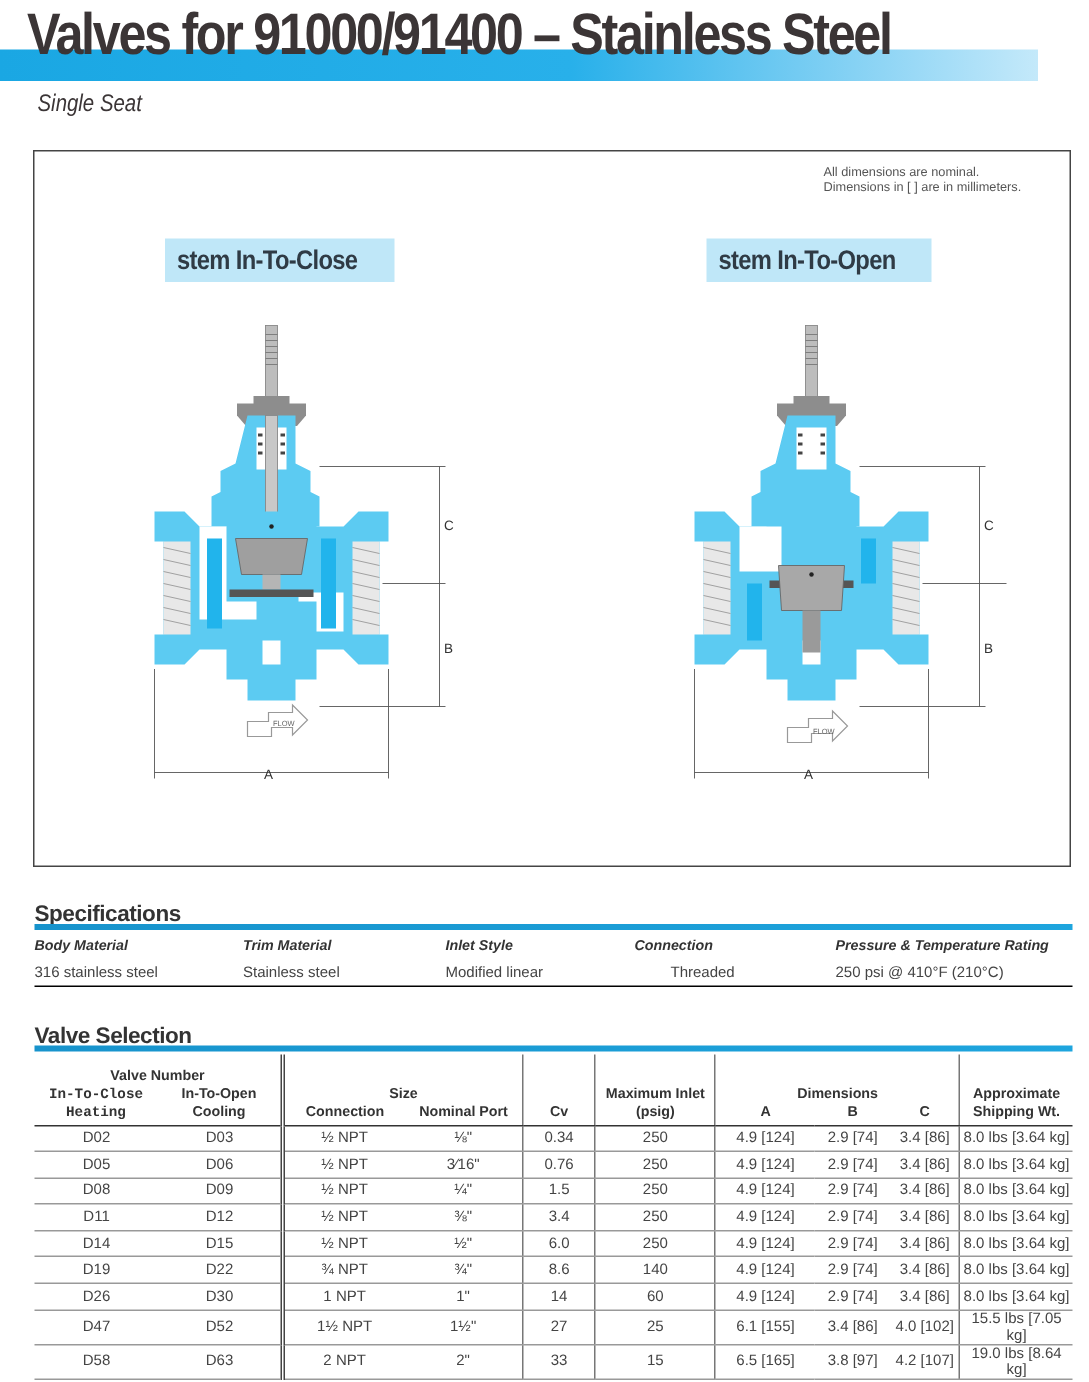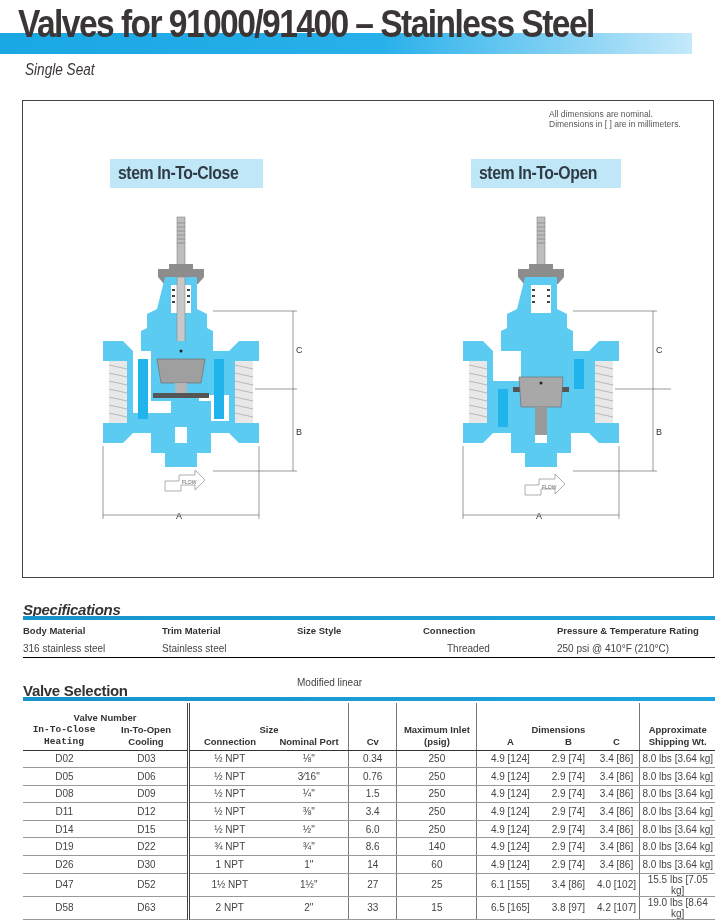--- a/index.html
+++ b/index.html
@@ -45,21 +45,21 @@
     letter-spacing: -0.3px;
   }
   .section-rule {
     position: absolute; left: 23px; width: 692px; height: 4px;
     background: linear-gradient(to right, #1793cc, #1ea5de);
   }
 
   
   .specs { position: absolute; left: 23px; top: 623px; width: 692px; }
   .specs .row { position: relative; height: 16px; font-size: 10px; }
-  .specs .hdr { font-weight: bold; font-size: 9.5px; color: #333; }
+  .specs .hdr { font-weight: bold; font-size: 9.5px; color: #333; font-style: italic; }
   .specs .cell { position: absolute; top: 2px; white-space: nowrap; }
   .specs .val { color: #444; border-bottom: 1px solid #000000; height: 19px; }
   .specs .val .cell { top: 4px; }
 
   
   .vtable {
     position: absolute; left: 23px; top: 703px; width: 692px;
     border-collapse: collapse; font-size: 10px; color: #444;
   }
   .vtable th { font-weight: bold; font-size: 9.5px; color: #333; line-height: 12px; padding: 0; vertical-align: bottom; }
@@ -223,34 +223,34 @@
       <line x1="20" y1="245" x2="20" y2="318"></line>
         <line x1="176" y1="245" x2="176" y2="318"></line>
       <line x1="20" y1="314" x2="176" y2="314"></line>
     </g>
     <text x="213" y="152" font-size="9" fill="#333" font-family="Liberation Sans, sans-serif">C</text>
     <text x="213" y="234" font-size="9" fill="#333" font-family="Liberation Sans, sans-serif">B</text>
     <text x="93" y="318" font-size="9" fill="#333" font-family="Liberation Sans, sans-serif">A</text>
   </svg>
 </div>
 
-<div class="section-title" style="top:601px;font-style:italic;">Specifications</div>
+<div class="section-title" style="top:601px;">Specifications</div>
 <div class="section-rule" style="top:616px;"></div>
 <div class="specs">
   <div class="row hdr">
     <span class="cell" style="left:0;">Body Material</span>
     <span class="cell" style="left:139px;">Trim Material</span>
-    <span class="cell" style="left:274px;">Size Style</span>
+    <span class="cell" style="left:274px;">Inlet Style</span>
     <span class="cell" style="left:400px;">Connection</span>
     <span class="cell" style="left:534px;">Pressure &amp; Temperature Rating</span>
   </div>
   <div class="row val">
     <span class="cell" style="left:0;">316 stainless steel</span>
     <span class="cell" style="left:139px;">Stainless steel</span>
-    <span class="cell" style="left:274px;margin-top:34px;">Modified linear</span>
+    <span class="cell" style="left:274px;">Modified linear</span>
     <span class="cell" style="left:424px;">Threaded</span>
     <span class="cell" style="left:534px;">250 psi @ 410°F (210°C)</span>
   </div>
 </div>
 
 <div class="section-title" style="top:682px;">Valve Selection</div>
 <div class="section-rule" style="top:697px;"></div>
 
 <table class="vtable">
   <colgroup>

